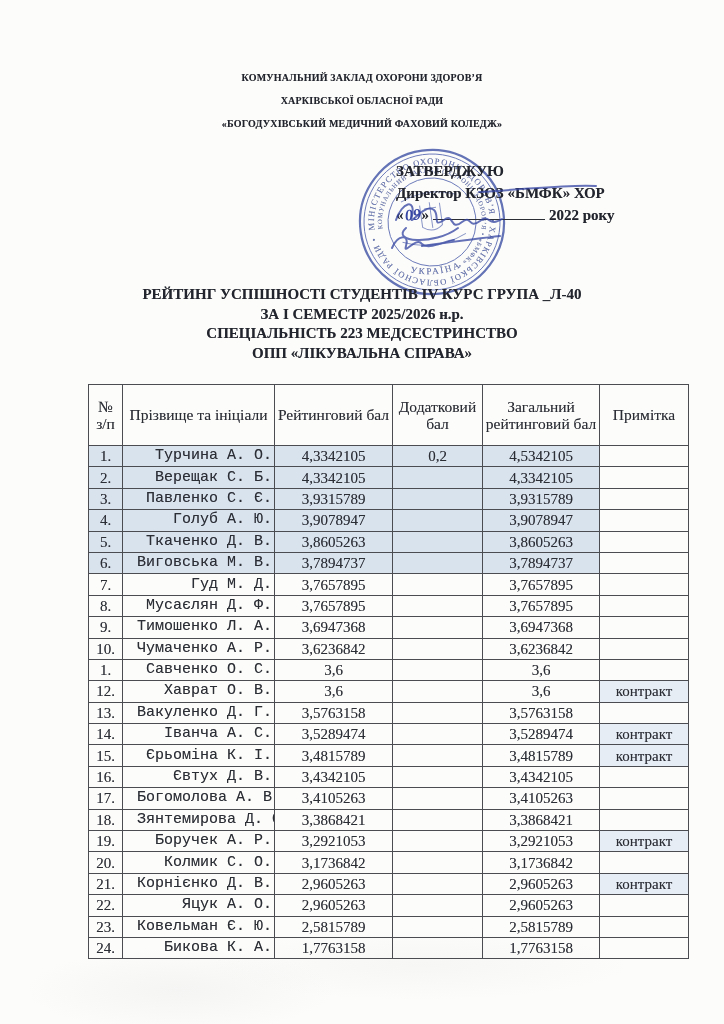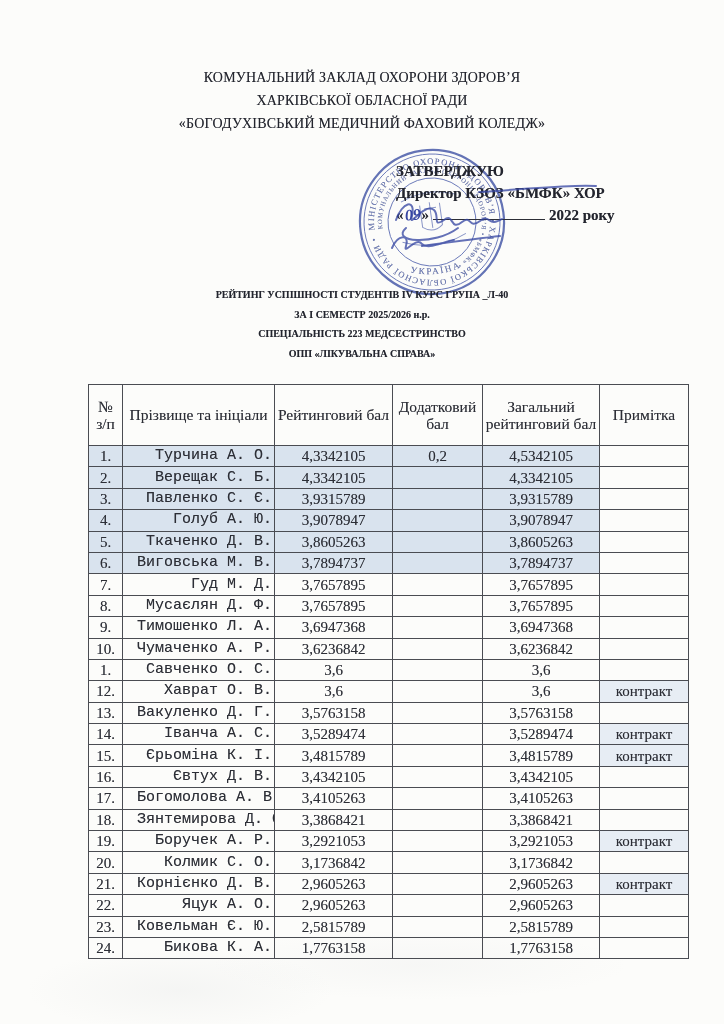--- a/index.html
+++ b/index.html
@@ -9,21 +9,21 @@
     background-image:
       radial-gradient(ellipse 220px 60px at 180px 990px, rgba(180,185,190,0.10), rgba(0,0,0,0) 70%),
       radial-gradient(ellipse 300px 50px at 420px 965px, rgba(180,185,190,0.08), rgba(0,0,0,0) 70%);
     font-family:"Liberation Serif","DejaVu Serif",serif;
     color:#2c2e36; overflow:hidden;
     text-shadow:0 0 0.4px rgba(44,46,54,0.45);
   }
 
   .org-header {
     position:absolute; top:66px; left:0; width:100%;
-    text-align:center; font-weight:normal; font-size:14px; line-height:23px;
+    text-align:center; font-weight:bold; font-size:10px; line-height:23px;
     letter-spacing:0.2px; color:#23252e;
   }
 
   .approval {
     position:absolute; left:396px; top:160px; width:320px;
     font-weight:bold; font-size:15px; line-height:22px; color:#23252e;
   }
   .blank { display:inline-block; border-bottom:1.4px solid #2c2e36; height:13px; vertical-align:baseline; }
   .blank.sig { width:86px; margin-right:6px; }
   .blank.date { width:112px; margin:0 4px; }
@@ -31,21 +31,21 @@
     color:#3747a3; font-style:italic; font-weight:bold;
     display:inline-block; transform:rotate(-6deg); text-shadow:none;
     font-size:16px; padding:0 1px;
   }
 
   .stamp-svg { position:absolute; left:352px; top:142px; width:160px; height:160px; opacity:0.82; transform:rotate(-8deg); }
   .sig-svg   { position:absolute; left:382px; top:176px; width:236px; height:96px; opacity:0.9; pointer-events:none; }
 
   .doc-title {
     position:absolute; top:285px; left:0; width:100%;
-    text-align:center; font-weight:bold; font-size:10px; line-height:19.5px; color:#23252e;
+    text-align:center; font-weight:bold; font-size:15px; line-height:19.5px; color:#23252e;
   }
 
   .rating-table {
     position:absolute; left:88px; top:384px; width:600px;
     border-collapse:collapse; table-layout:fixed; font-size:15px; color:#2c2e36;
   }
   .rating-table th, .rating-table td { border:1px solid #4a4c52; overflow:hidden; }
   .rating-table th {
     font-weight:normal; font-size:15.5px; line-height:17.5px;
     padding:4px 2px; text-align:center; vertical-align:middle; height:52px;

